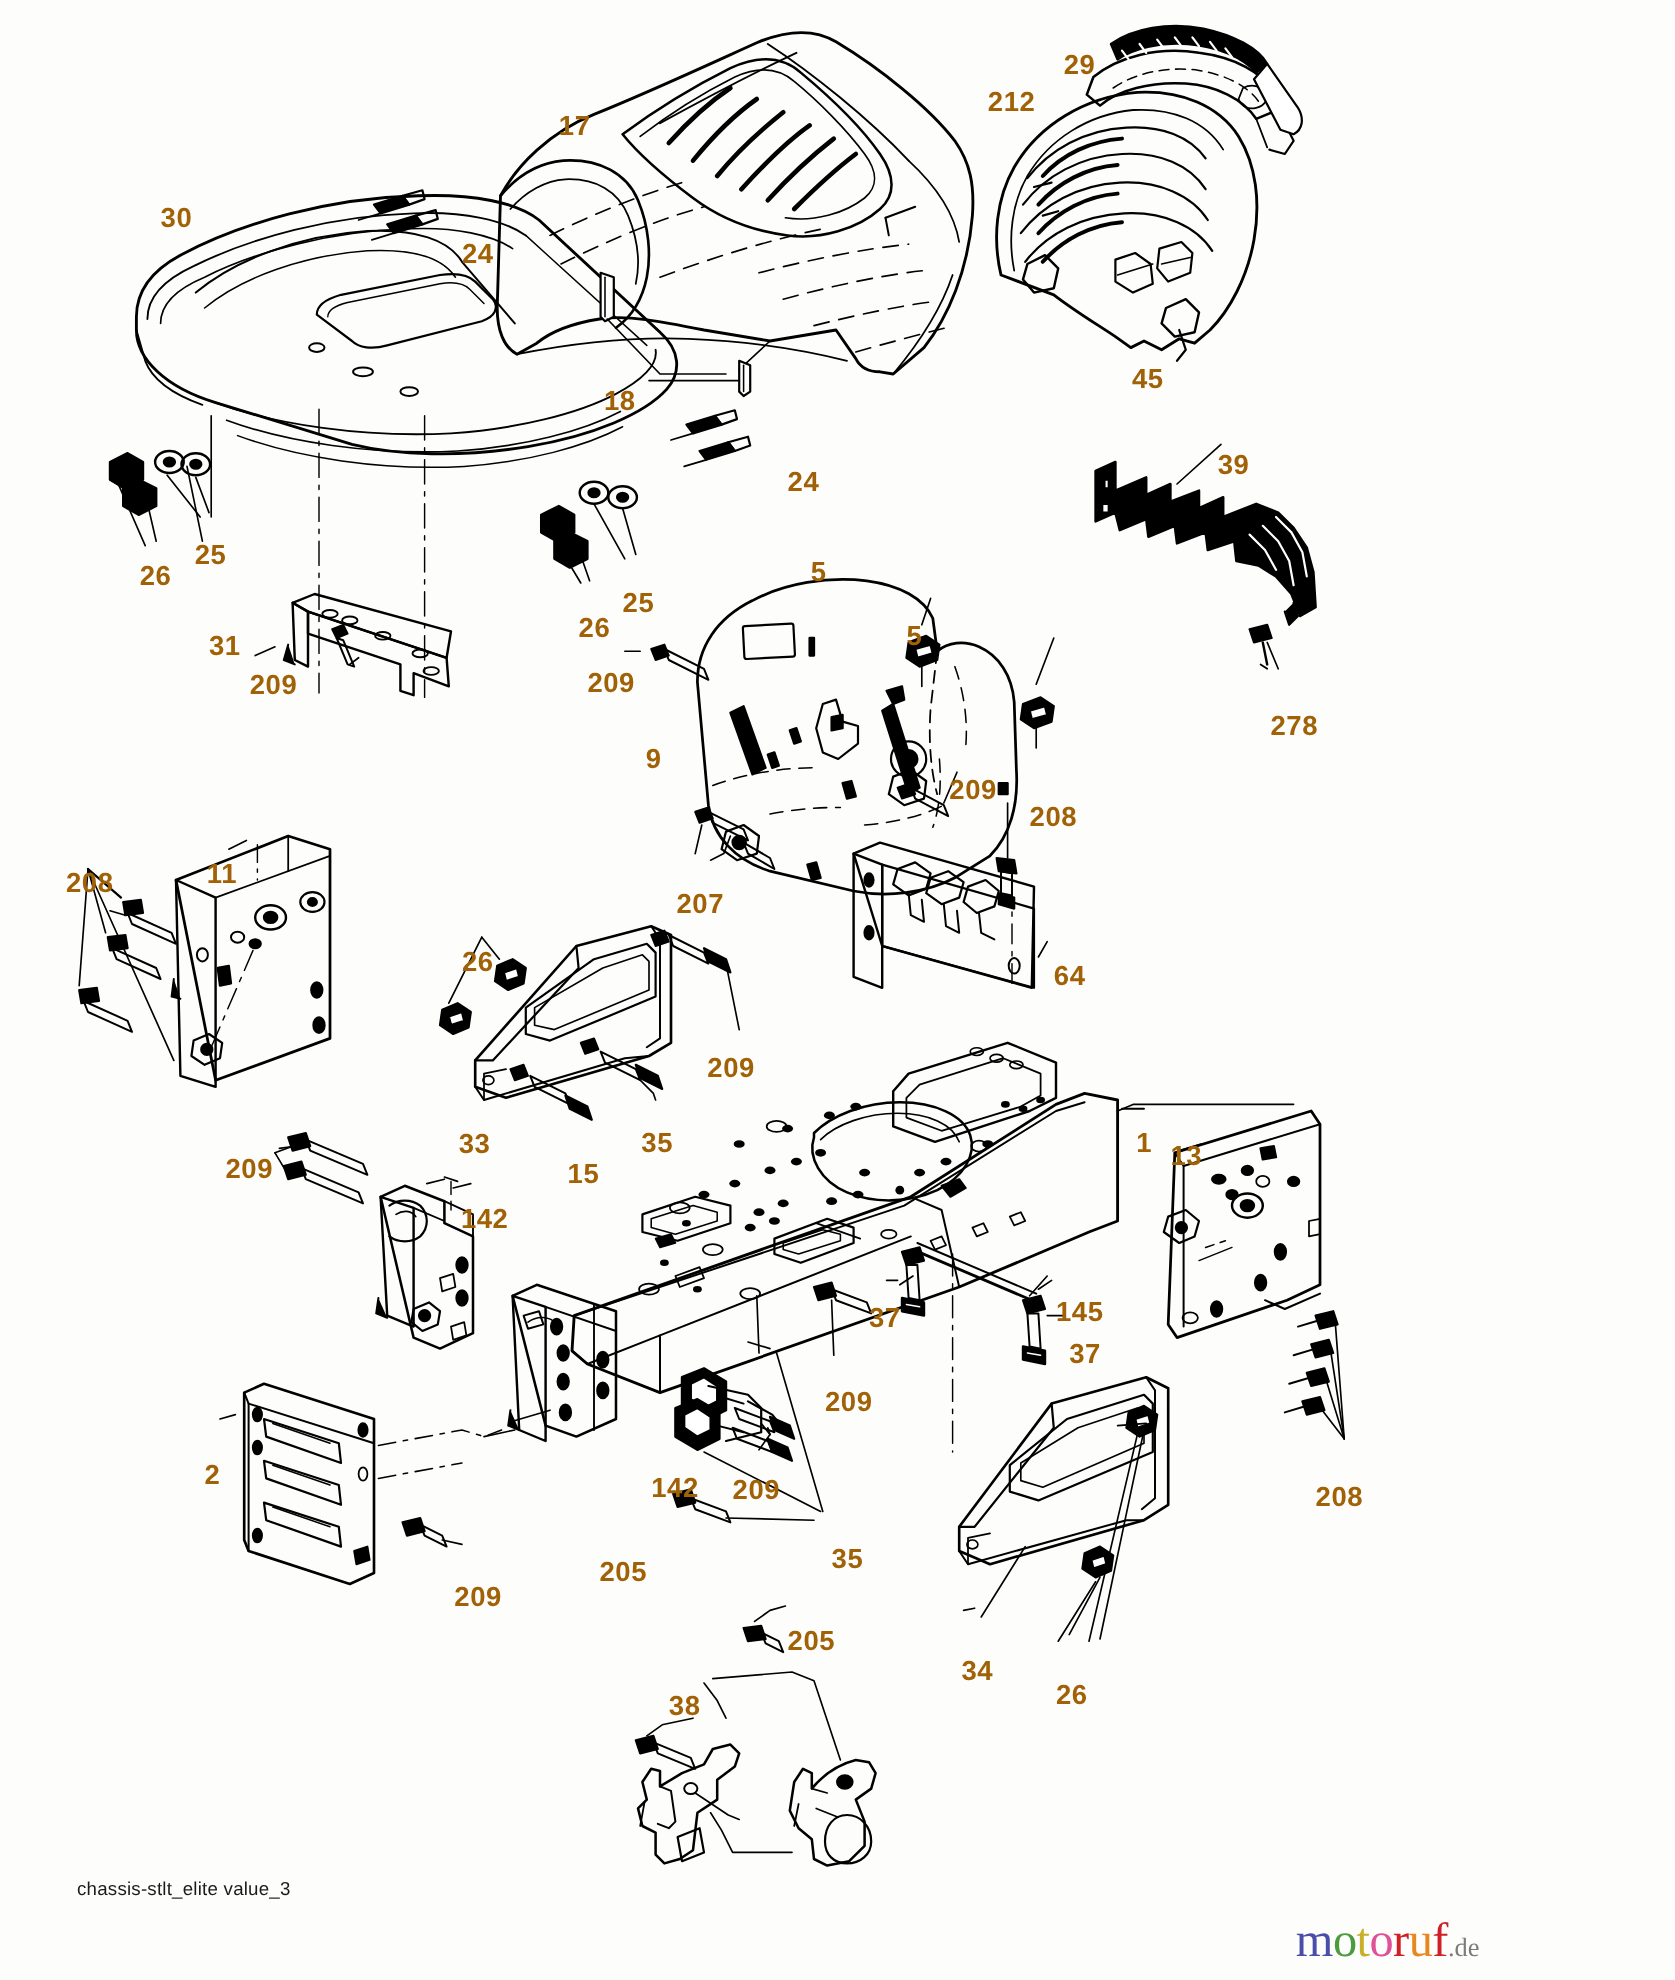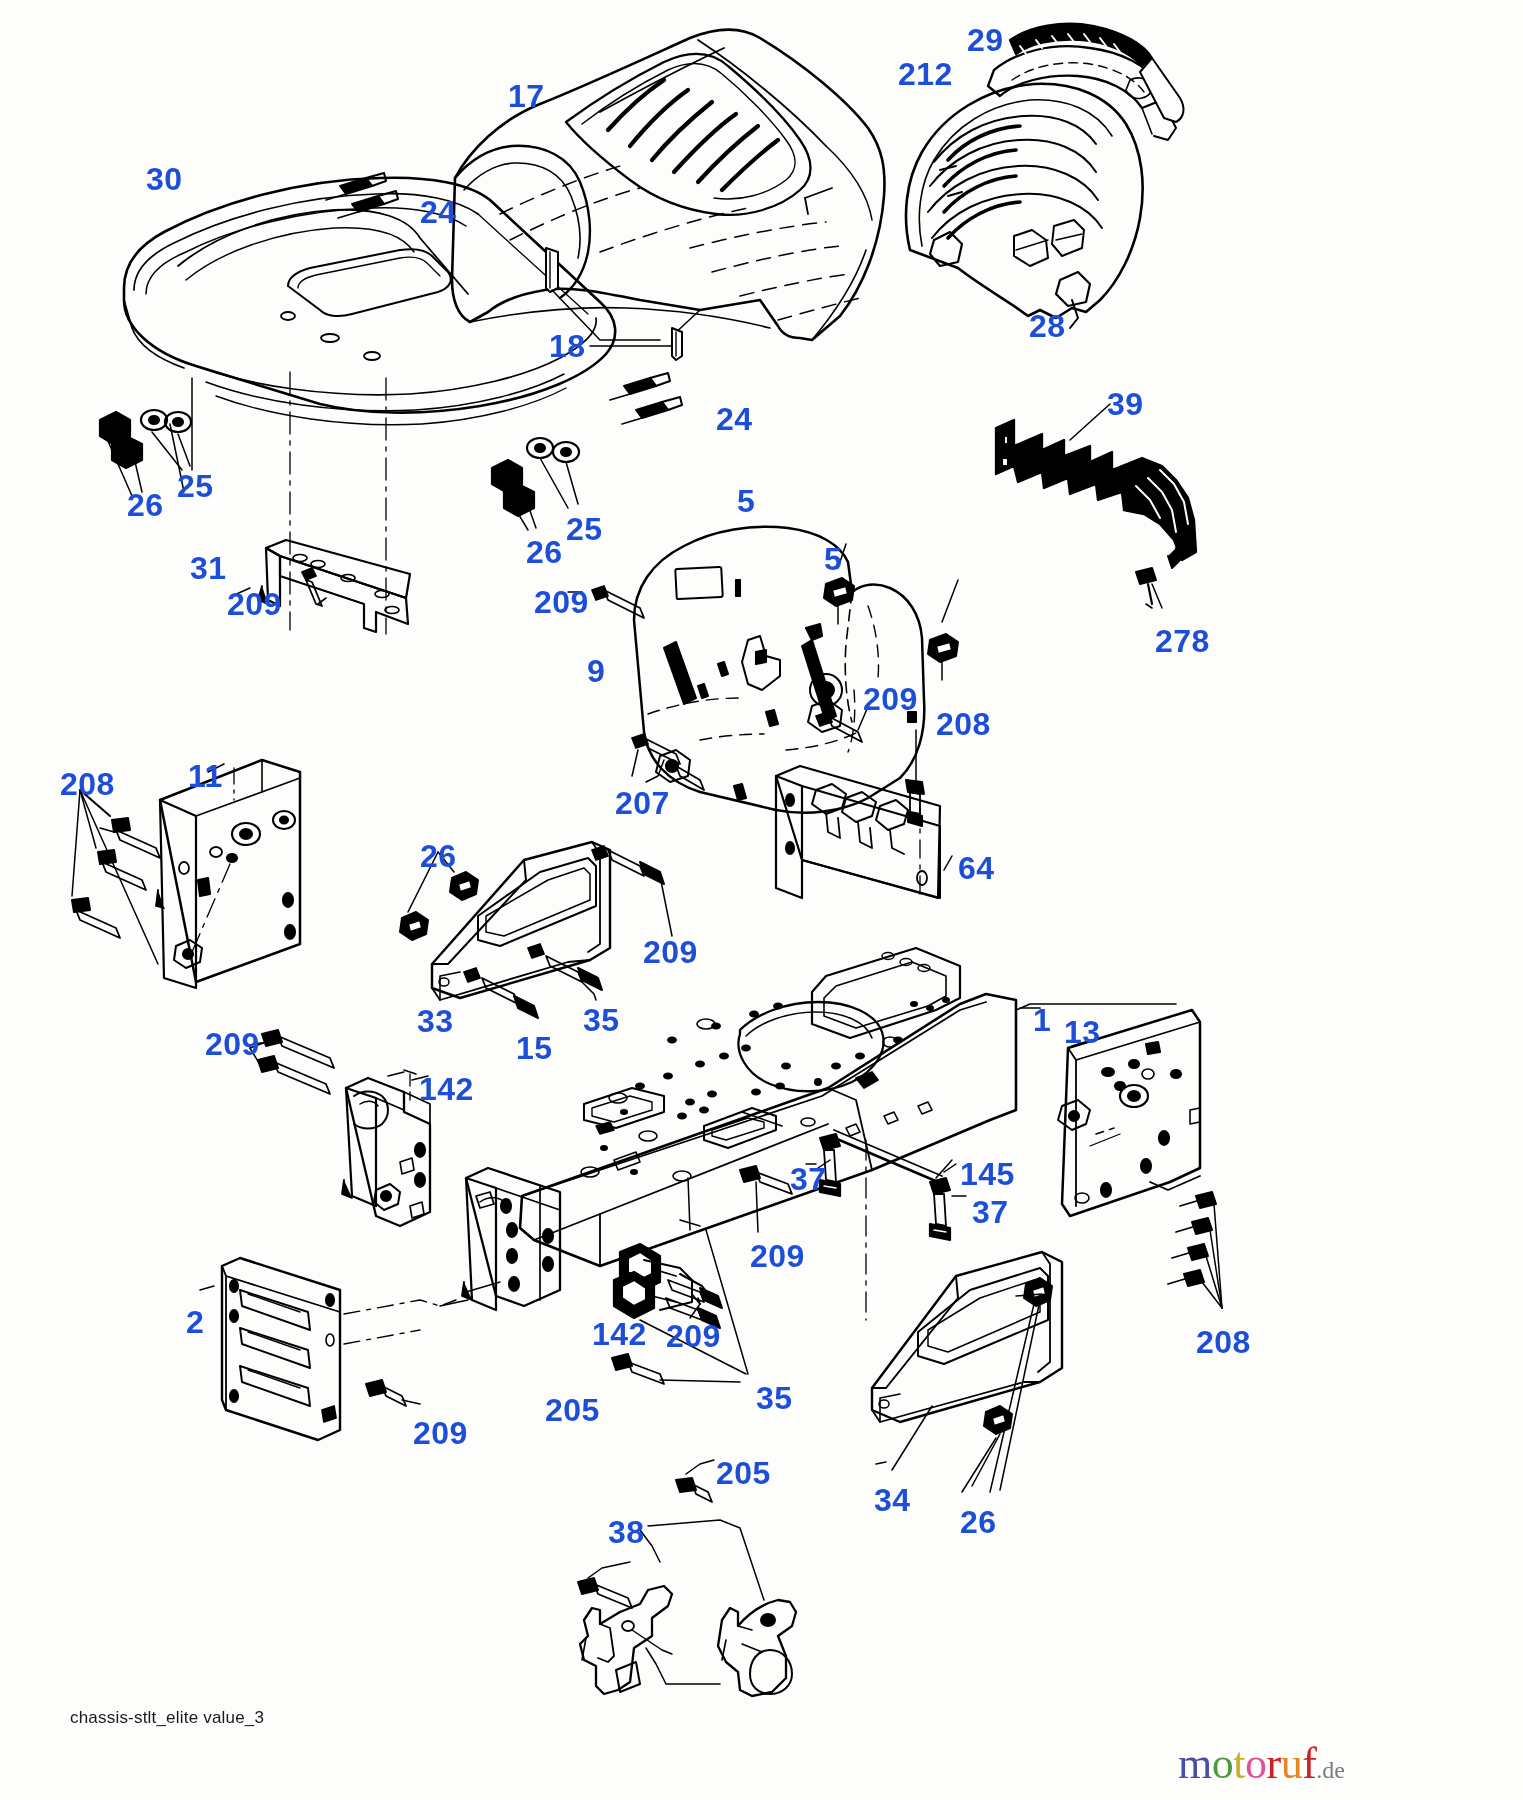--- a/index.html
+++ b/index.html
@@ -17,26 +17,27 @@
   }
   #diagram-svg {
     position: absolute;
     left: 0; top: 0;
     width: 1523px;
     height: 1800px;
   }
   .callout {
     position: absolute;
     font-family: "Liberation Sans", sans-serif;
-    font-size: 32px;
+    font-size: 25px;
     font-weight: bold;
-    color: #1d4ed8;
+    color: #a16207;
     letter-spacing: 0.5px;
     white-space: nowrap;
     line-height: 1;
+    margin-top: 23px;
   }
   #caption {
     position: absolute;
     left: 70px;
     top: 1708px;
     font-size: 17px;
     color: #1a1a1a;
     font-family: "Liberation Sans", sans-serif;
     letter-spacing: 0.2px;
     white-space: nowrap;
@@ -775,21 +776,21 @@
 
     </g>
   </svg>
 
   <div id="callout-layer">
       <div class="callout" style="left: 967px; top: 24px;">29</div>
       <div class="callout" style="left: 898px; top: 58px;">212</div>
       <div class="callout" style="left: 508px; top: 80px;">17</div>
       <div class="callout" style="left: 146px; top: 163px;">30</div>
       <div class="callout" style="left: 420px; top: 196px;">24</div>
-      <div class="callout" style="left: 1029px; top: 310px;">28</div>
+      <div class="callout" style="left: 1029px; top: 310px;">45</div>
       <div class="callout" style="left: 549px; top: 330px;">18</div>
       <div class="callout" style="left: 716px; top: 403px;">24</div>
       <div class="callout" style="left: 1107px; top: 388px;">39</div>
       <div class="callout" style="left: 127px; top: 489px;">26</div>
       <div class="callout" style="left: 177px; top: 470px;">25</div>
       <div class="callout" style="left: 737px; top: 485px;">5</div>
       <div class="callout" style="left: 824px; top: 543px;">5</div>
       <div class="callout" style="left: 526px; top: 536px;">26</div>
       <div class="callout" style="left: 566px; top: 513px;">25</div>
       <div class="callout" style="left: 190px; top: 552px;">31</div>

